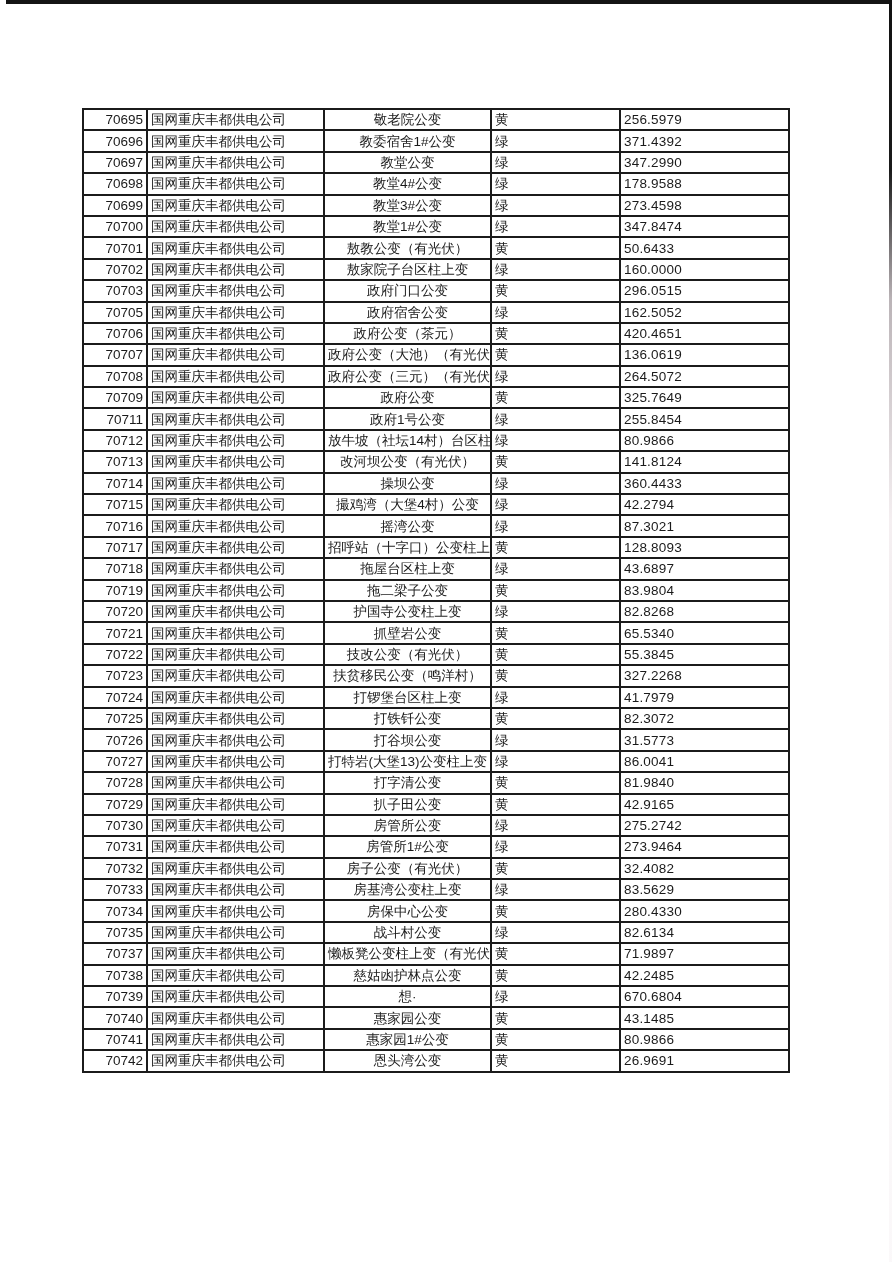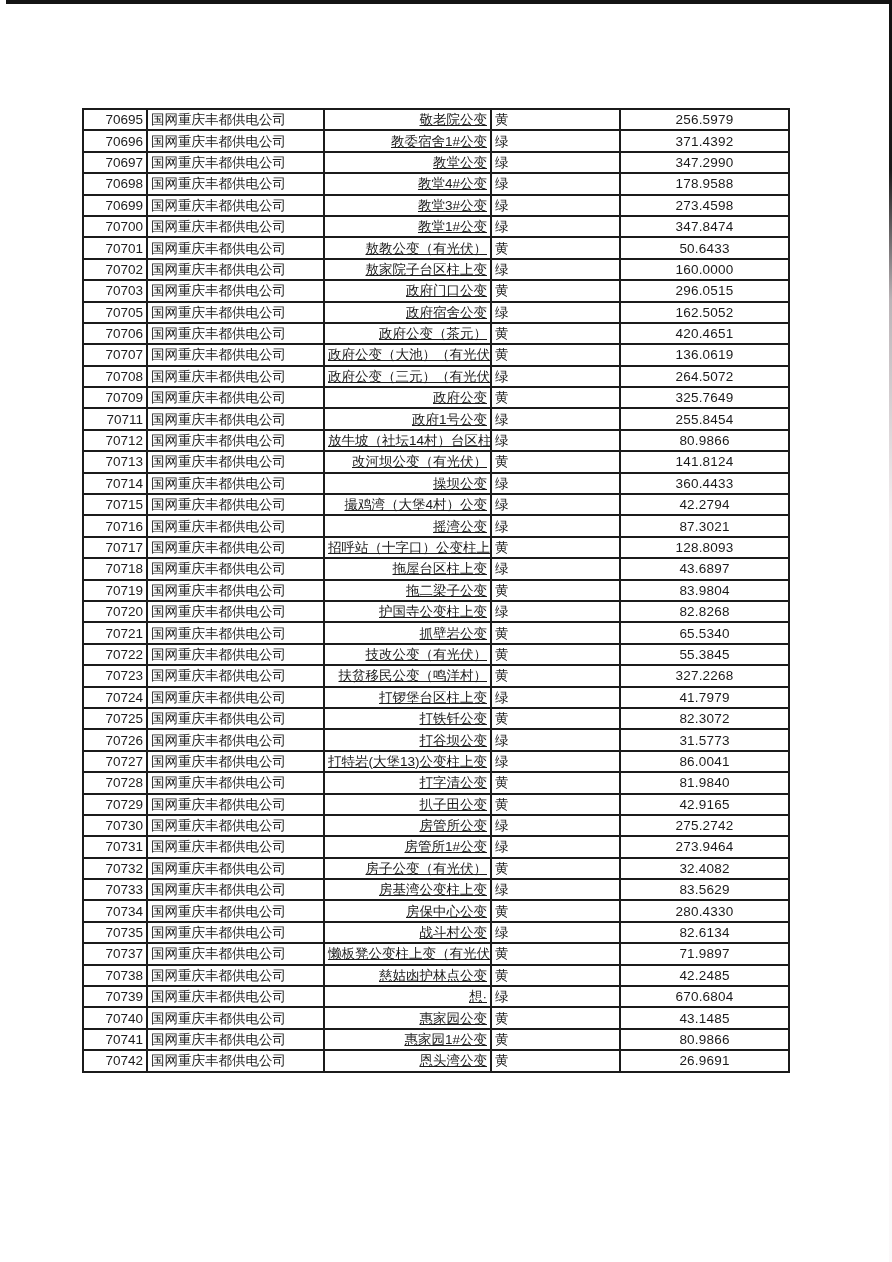--- a/index.html
+++ b/index.html
@@ -51,23 +51,23 @@
     padding: 0 3px;
     font-size: 13.5px;
     line-height: 19px;
     color: #1a1a1a;
     overflow: hidden;
     white-space: nowrap;
     vertical-align: middle;
   }
   td.c-id    { text-align: right; font-size: 14px; }
   td.c-company { text-align: left; border-radius: 9px; }
-  td.c-name  { text-align: right; text-decoration: underline; }
+  td.c-name  { text-align: center; }
   td.c-flag  { text-align: left; }
-  td.c-value { text-align: center; font-size: 14px; letter-spacing: 0.2px; }
+  td.c-value { font-size: 14px; letter-spacing: 0.2px; }
 </style>
 </head>
 <body>
 
 <div class="scan-edge-top"></div>
 <div class="scan-edge-right"></div>
 
 <table class="grid">
   <colgroup>
     <col style="width:64px">

